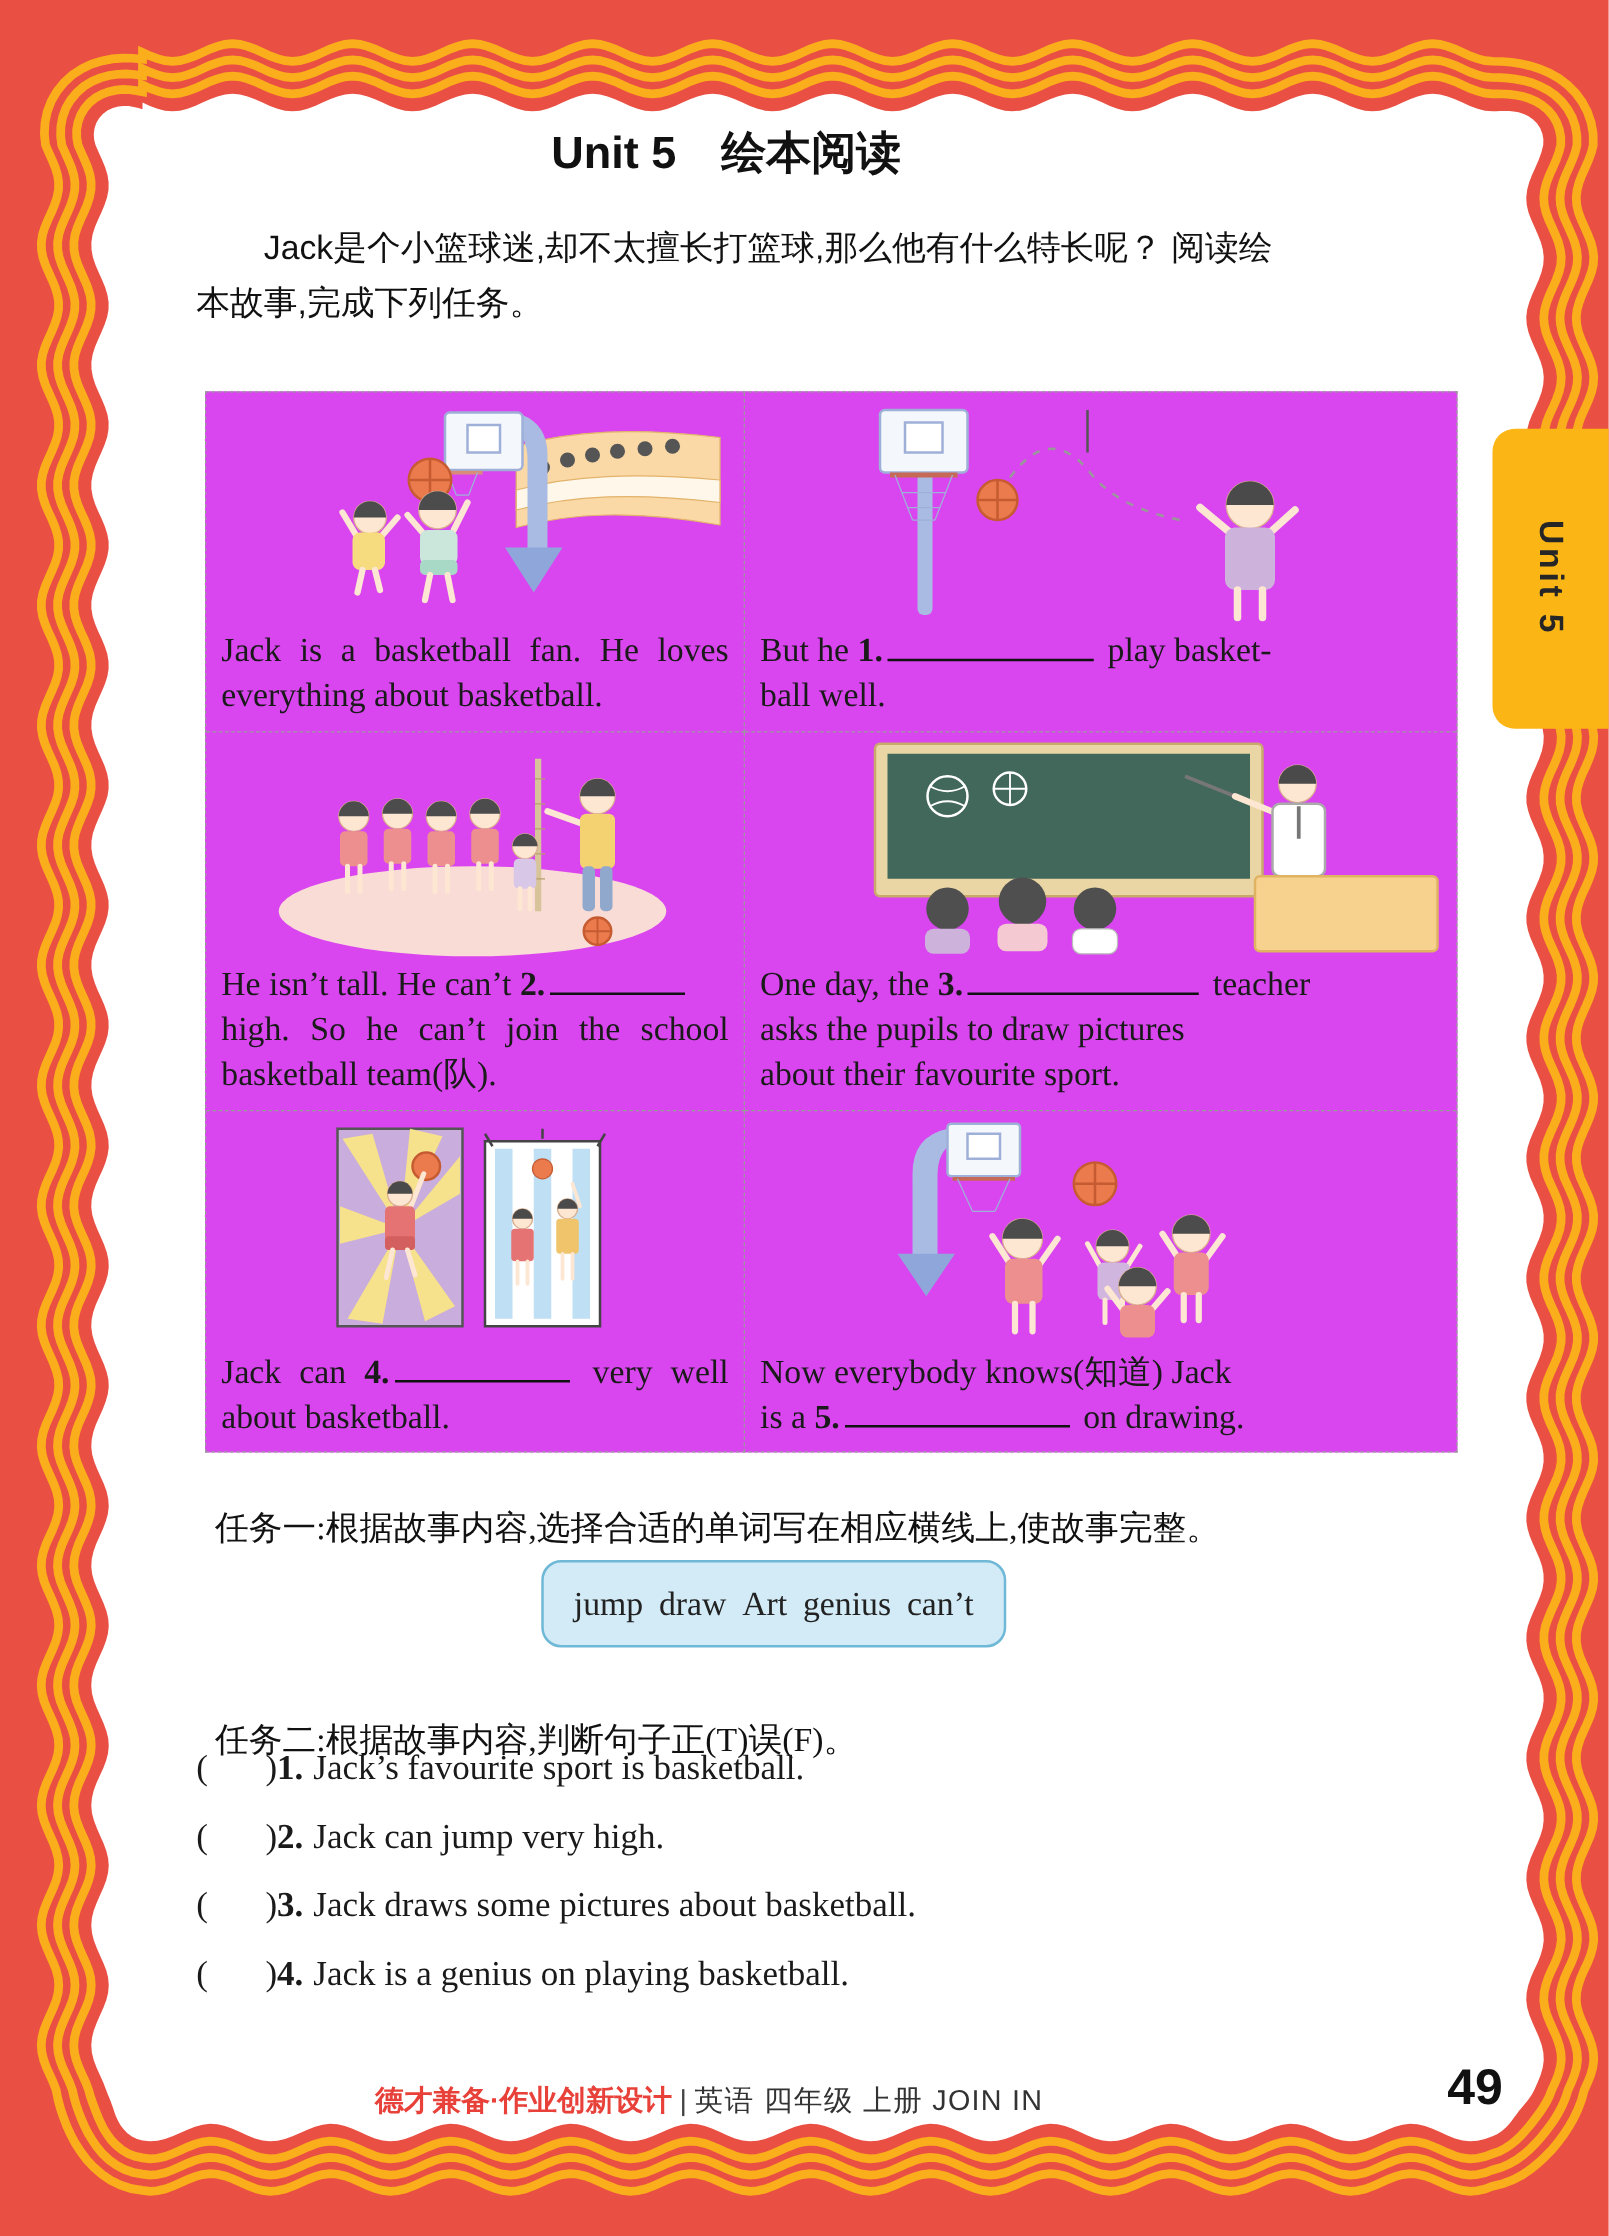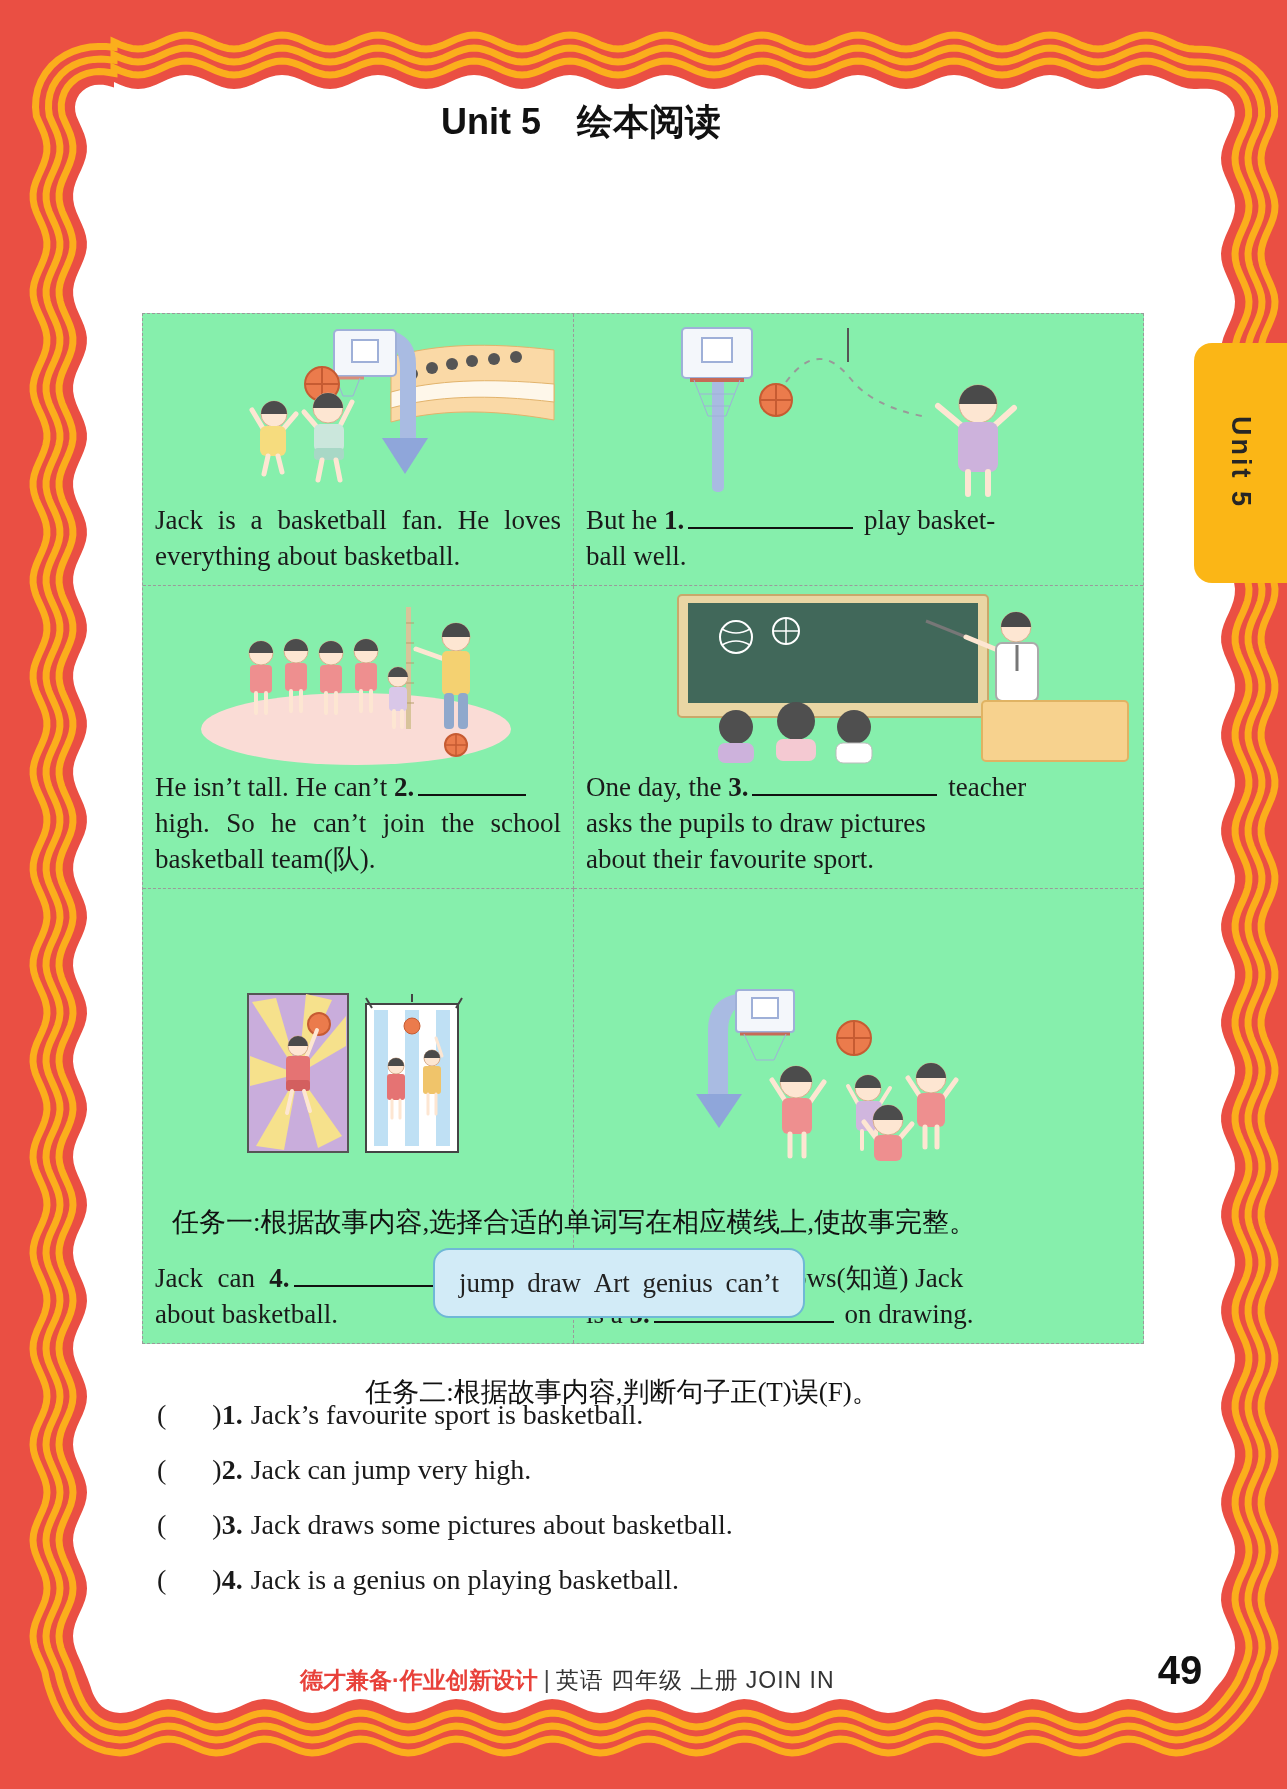--- a/index.html
+++ b/index.html
@@ -10,36 +10,36 @@
   .page{position:relative;width:1287px;height:1789px;overflow:hidden;
         font-family:"Liberation Serif",serif;color:var(--ink);}
   #frame{position:absolute;left:0;top:0;z-index:0;}
   .content{position:absolute;left:0;top:0;width:1287px;height:1789px;z-index:2;border-radius:24px;}
 
   .title{position:absolute;left:157px;top:100px;width:848px;margin:0;text-align:center;
          font:bold 36px/1.2 "Liberation Sans",sans-serif;color:#111;}
   .intro{position:absolute;left:157px;top:176px;width:884px;margin:0;
          font:27px/1.64 "Liberation Sans",sans-serif;text-indent:2em;color:#111;}
 
-  .tbl{position:absolute;left:142px;top:313px;width:1002px;height:1031px;
+  .tbl{position:absolute;left:164px;top:313px;width:1002px;height:849px;
        display:grid;grid-template-columns:431px 1fr;grid-template-rows:272px 303px 1fr;
-       border:1px dashed var(--dash);box-sizing:border-box;background:#86efac;}
+       border:1px dashed var(--dash);box-sizing:border-box;background:#d946ef;}
   .cell{border-right:1px dashed var(--dash);border-bottom:1px dashed var(--dash);
         display:flex;flex-direction:column;justify-content:flex-end;
         padding:6px 12px 10px;box-sizing:border-box;min-width:0;}
   .cell:nth-child(2n){border-right:none;}
   .cell:nth-child(n+5){border-bottom:none;}
   .ill{flex:1;display:flex;align-items:center;justify-content:center;overflow:hidden;}
   .cap{margin:0;font:27px/1.33 "Liberation Serif",serif;text-align:justify;}
   .cap b{font-weight:bold;}
   .blank{display:inline-block;border-bottom:2px solid #111;margin:0 4px;}
 
   .taskline{position:absolute;left:157px;margin:15px;font:27px/1.3 "Liberation Serif",serif;color:#111;}
   #task1{top:1190px;width:900px;}
-  #task2{top:1360px;width:900px;text-align:center;}
+  #task2{top:1360px;width:900px;}
 
   .wordbank{position:absolute;left:433px;top:1248px;width:372px;height:70px;
             background:var(--wb-bg);border:2px solid var(--wb-border);border-radius:16px;
             display:flex;align-items:center;justify-content:space-between;
             padding:0 24px;box-sizing:border-box;
             font:27px/1 "Liberation Serif",serif;color:#222;}
 
   .tflist{position:absolute;left:157px;top:1398px;width:900px;}
   .tfrow{height:34px;margin-bottom:21px;font:28px/34px "Liberation Serif",serif;white-space:nowrap;}
   .tfrow .gap{display:inline-block;width:46px;}
@@ -73,20 +73,21 @@
   </svg>
 
   <div class="unittab">
     <span>Unit 5</span>
   </div>
 
   <div class="content">
 
     <h1 class="title">Unit 5　绘本阅读</h1>
 
+    <p class="intro">Jack是个小篮球迷,却不太擅长打篮球,那么他有什么特长呢？ 阅读绘本故事,完成下列任务。</p>
 
     <div class="tbl">
 
       <div class="cell">
         <div class="ill">
           <svg width="405" height="180" viewBox="0 0 405 180">
             <path d="M235,35 C280,22 330,20 398,28 L398,98 C330,86 280,88 235,100 Z" fill="#FAD9A6" stroke="#E2B36B"></path>
             <path d="M235,70 C280,58 330,56 398,62 L398,80 C330,72 280,74 235,86 Z" fill="#FEF7EA" stroke="#E2B36B"></path>
             <circle cx="256" cy="52" r="6" fill="#555"></circle>
               <circle cx="276" cy="46" r="6" fill="#555"></circle>

